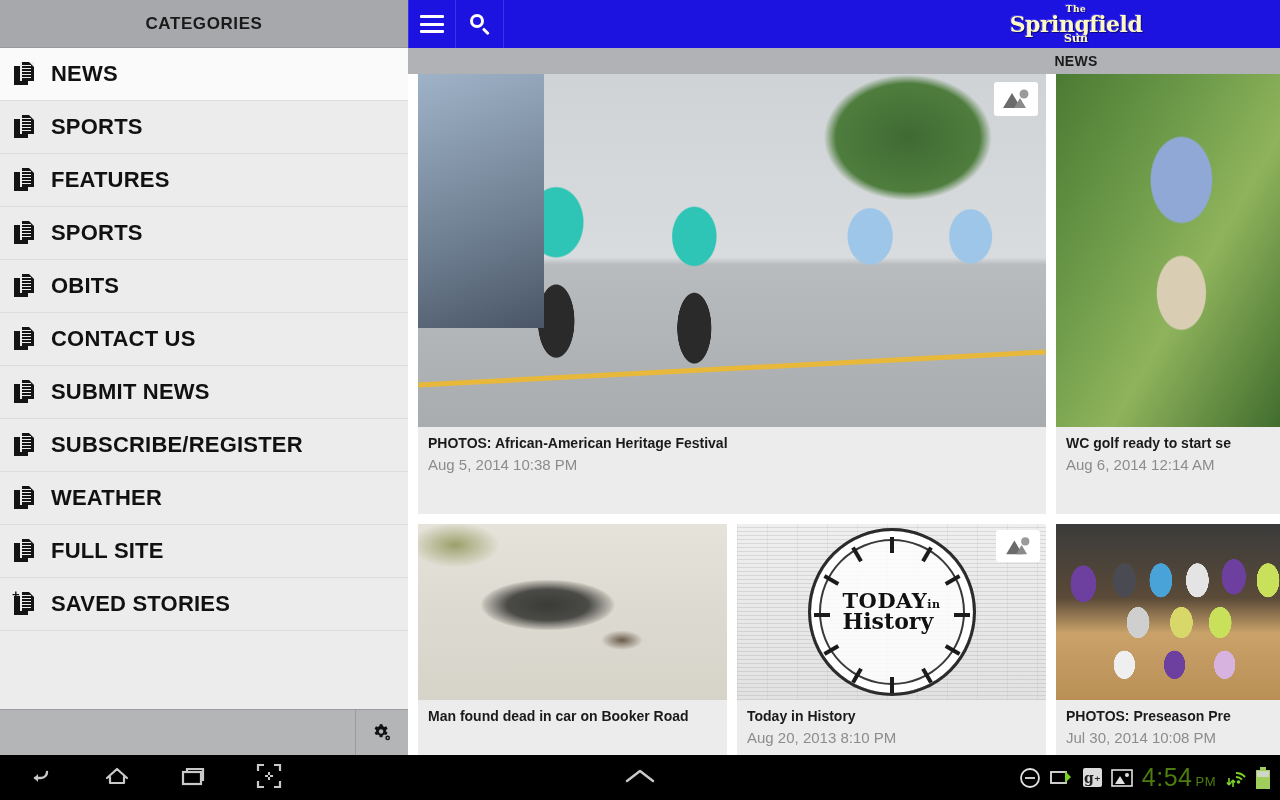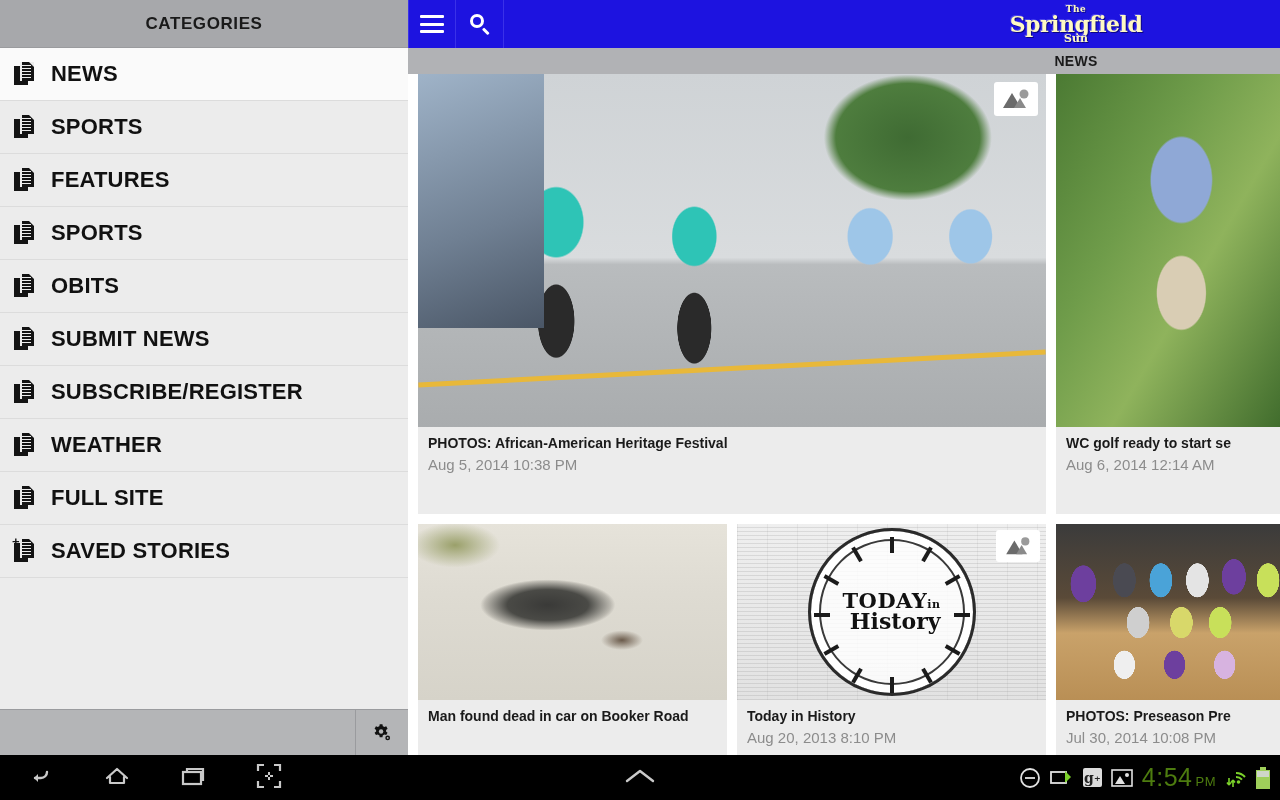--- a/index.html
+++ b/index.html
@@ -207,21 +207,21 @@
     background: rgba(255,255,255,.82);
     border: 3px solid #2b2b2b;
     box-shadow: inset 0 0 0 8px #fff, inset 0 0 0 10px #3a3a3a;
   }
   .clockface .tk {
     position: absolute; left: 50%; top: 6px; width: 4px; height: 16px;
     background: #1b1b1b; transform-origin: 2px 78px; margin-left: -2px;
   }
   .clock-text {
     position: absolute; left: 50%; top: 50%; transform: translate(-50%,-50%);
-    text-align: right; color: #111; font-family: "DejaVu Serif", serif;
+    text-align: left; color: #111; font-family: "DejaVu Serif", serif;
     font-weight: 700; line-height: .96; text-shadow: 1px 1px 0 #fff;
   }
   .clock-text .l1 { font-size: 21px; letter-spacing: .5px; }
   .clock-text .l1 small { font-size: 11px; }
   .clock-text .l2 { font-size: 22px; }
   .ph-team {
     width: 100%; height: 100%;
     background:
       radial-gradient(ellipse 18px 26px at 12% 34%, #6d3f9e 0%, #6d3f9e 70%, transparent 72%),
       radial-gradient(ellipse 16px 24px at 30% 32%, #4a4a52 0%, #4a4a52 70%, transparent 72%),
@@ -466,20 +466,34 @@
               <i></i>
               <i></i>
               <i></i>
               <i></i>
               <i></i>
             </span>
           </span>
         <span class="drawer-label">OBITS</span>
       </div>
 
+      <div class="drawer-item">
+        <span class="doc-icon">
+            <span class="pg back"></span>
+            <span class="pg front"></span>
+            <span class="lines">
+              <i></i>
+              <i></i>
+              <i></i>
+              <i></i>
+              <i></i>
+            </span>
+          </span>
+        <span class="drawer-label">CONTACT US</span>
+      </div>
 
       <div class="drawer-item">
         <span class="doc-icon">
             <span class="pg back"></span>
             <span class="pg front"></span>
             <span class="lines">
               <i></i>
               <i></i>
               <i></i>
               <i></i>

